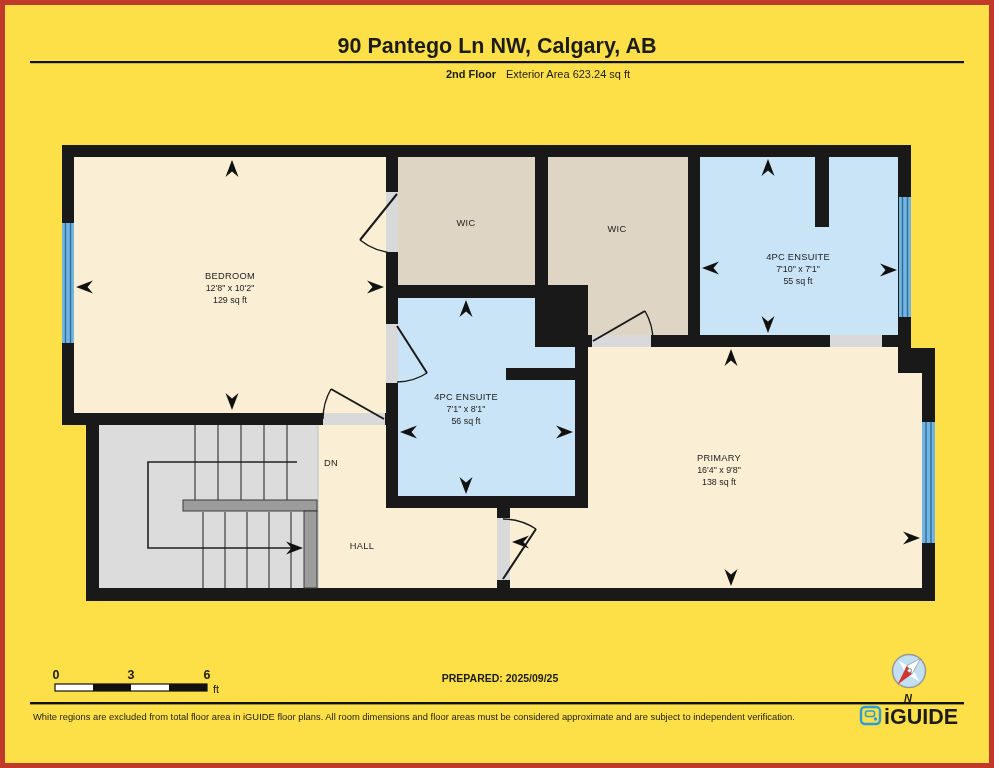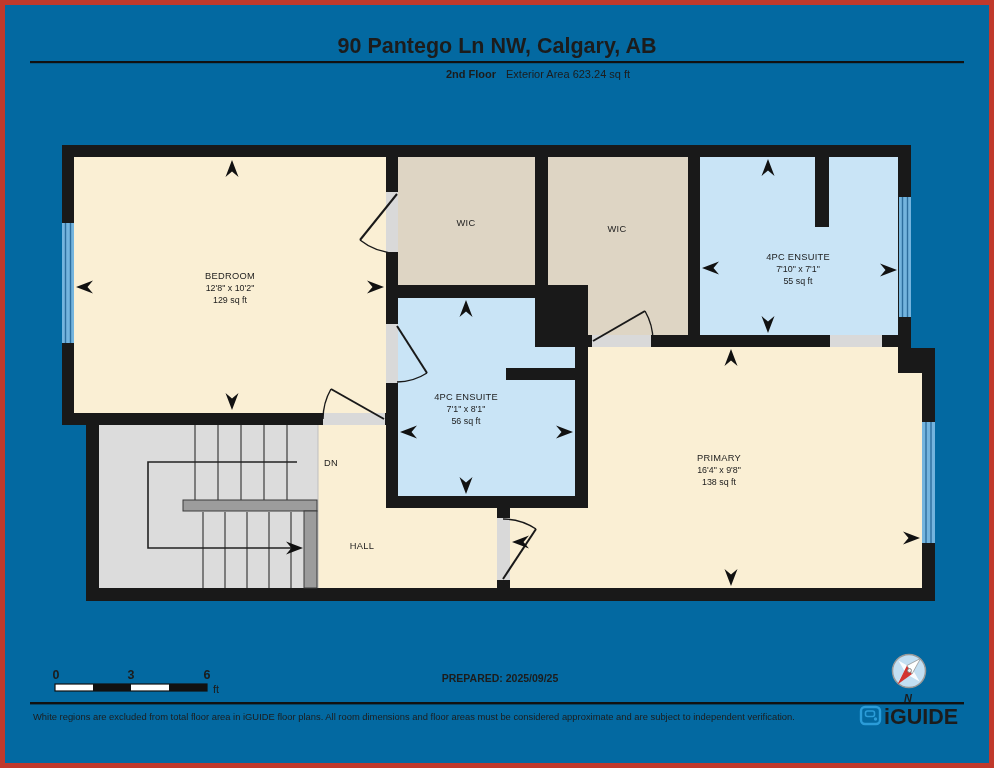--- a/index.html
+++ b/index.html
@@ -1,16 +1,16 @@
 <!DOCTYPE html>
 <html><head>
 <meta charset="utf-8">
 <style>
   html,body{margin:0;padding:0;background:#888;}
-  .page{position:relative;width:994px;height:768px;background:#0369a1;overflow:hidden;
+  .page{position:relative;width:994px;height:768px;background:#fde047;overflow:hidden;
         font-family:"Liberation Sans",sans-serif;}
   .frame{position:absolute;inset:0;border:5px solid #c0392b;pointer-events:none;z-index:10;}
   svg{position:absolute;left:0;top:0;}
   svg text{font-family:"Liberation Sans",sans-serif;fill:#1c1c1c;}
   .room-name{font-size:9.3px;letter-spacing:.25px;}
   .room-dim{font-size:8.9px;}
   .wall{fill:#191919;}
   .sill{fill:#d9d9d9;}
   .doorline{stroke:#191919;stroke-width:2;fill:none;}
   .doorarc{stroke:#191919;stroke-width:1.4;fill:none;}

